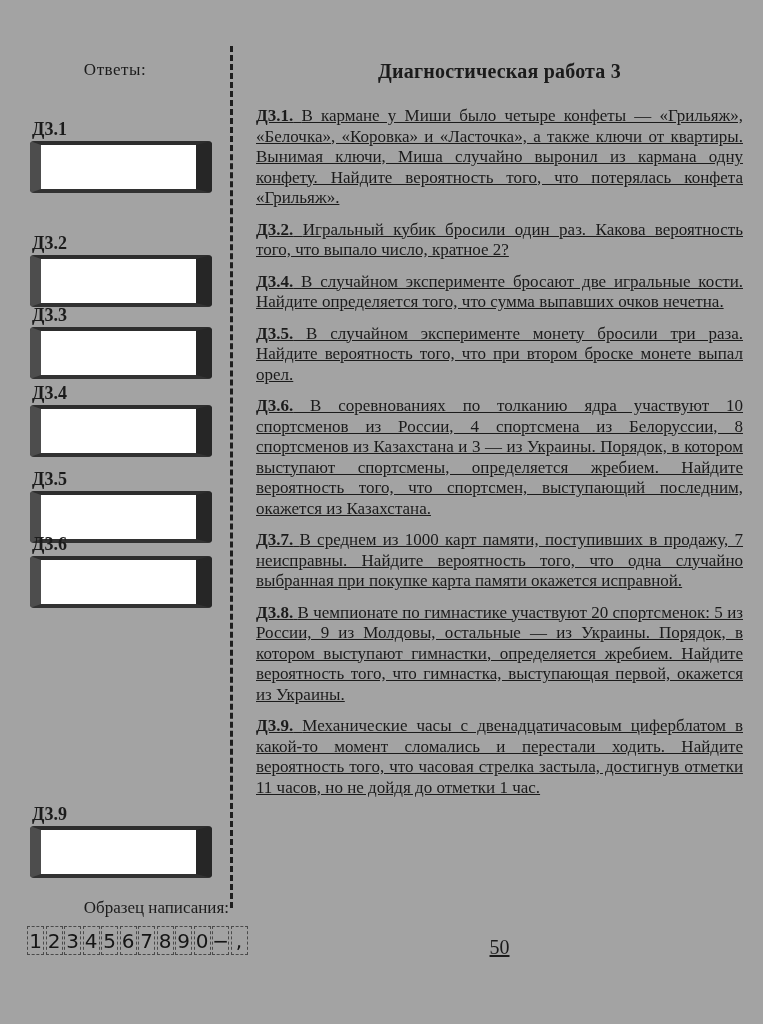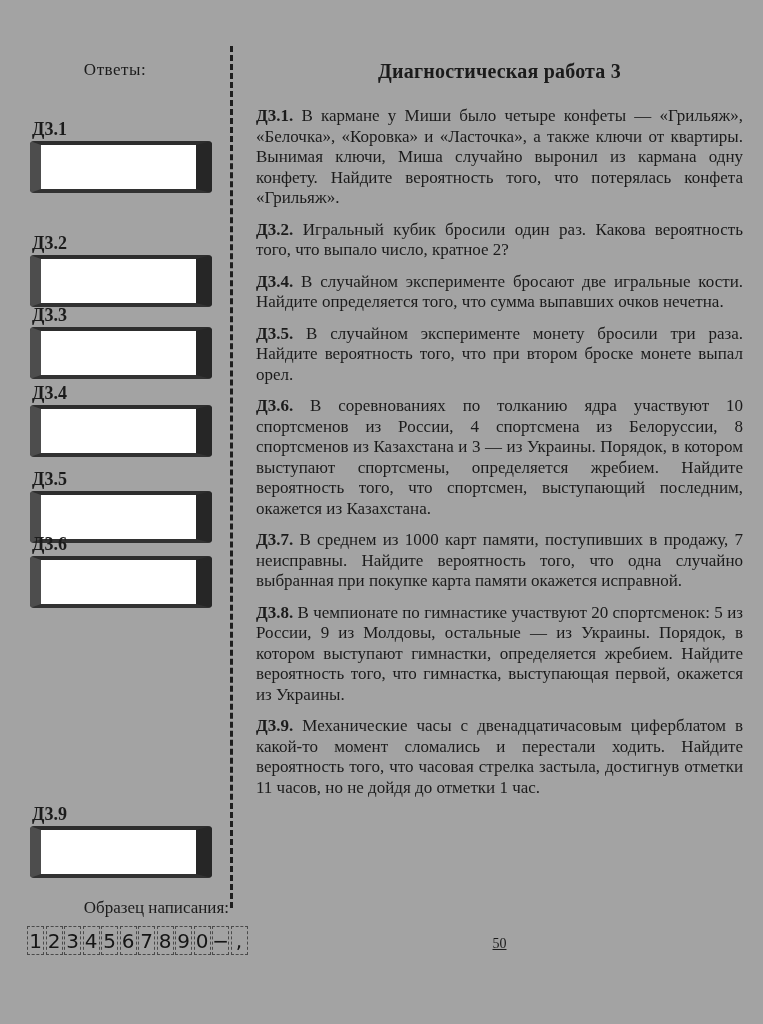--- a/index.html
+++ b/index.html
@@ -93,28 +93,29 @@
     font-size: 20px;
     font-weight: bold;
     margin-bottom: 23px;
     letter-spacing: 0.2px;
   }
   .problem {
     font-size: 17px;
     line-height: 20.5px;
     text-align: justify;
     margin-bottom: 11px;
+    text-decoration: underline;
   }
   .problem-label { font-weight: bold; }
   .page-number {
     position: absolute;
     left: 256px; top: 936px;
     width: 487px;
     text-align: center;
-    font-size: 14px;
+    font-size: 20px;
     text-decoration: underline;
   }
 </style>
 </head>
 <body>
 
 <div class="page">
 
   <aside class="answers-panel">
     <div class="answers-header">Ответы:</div>

